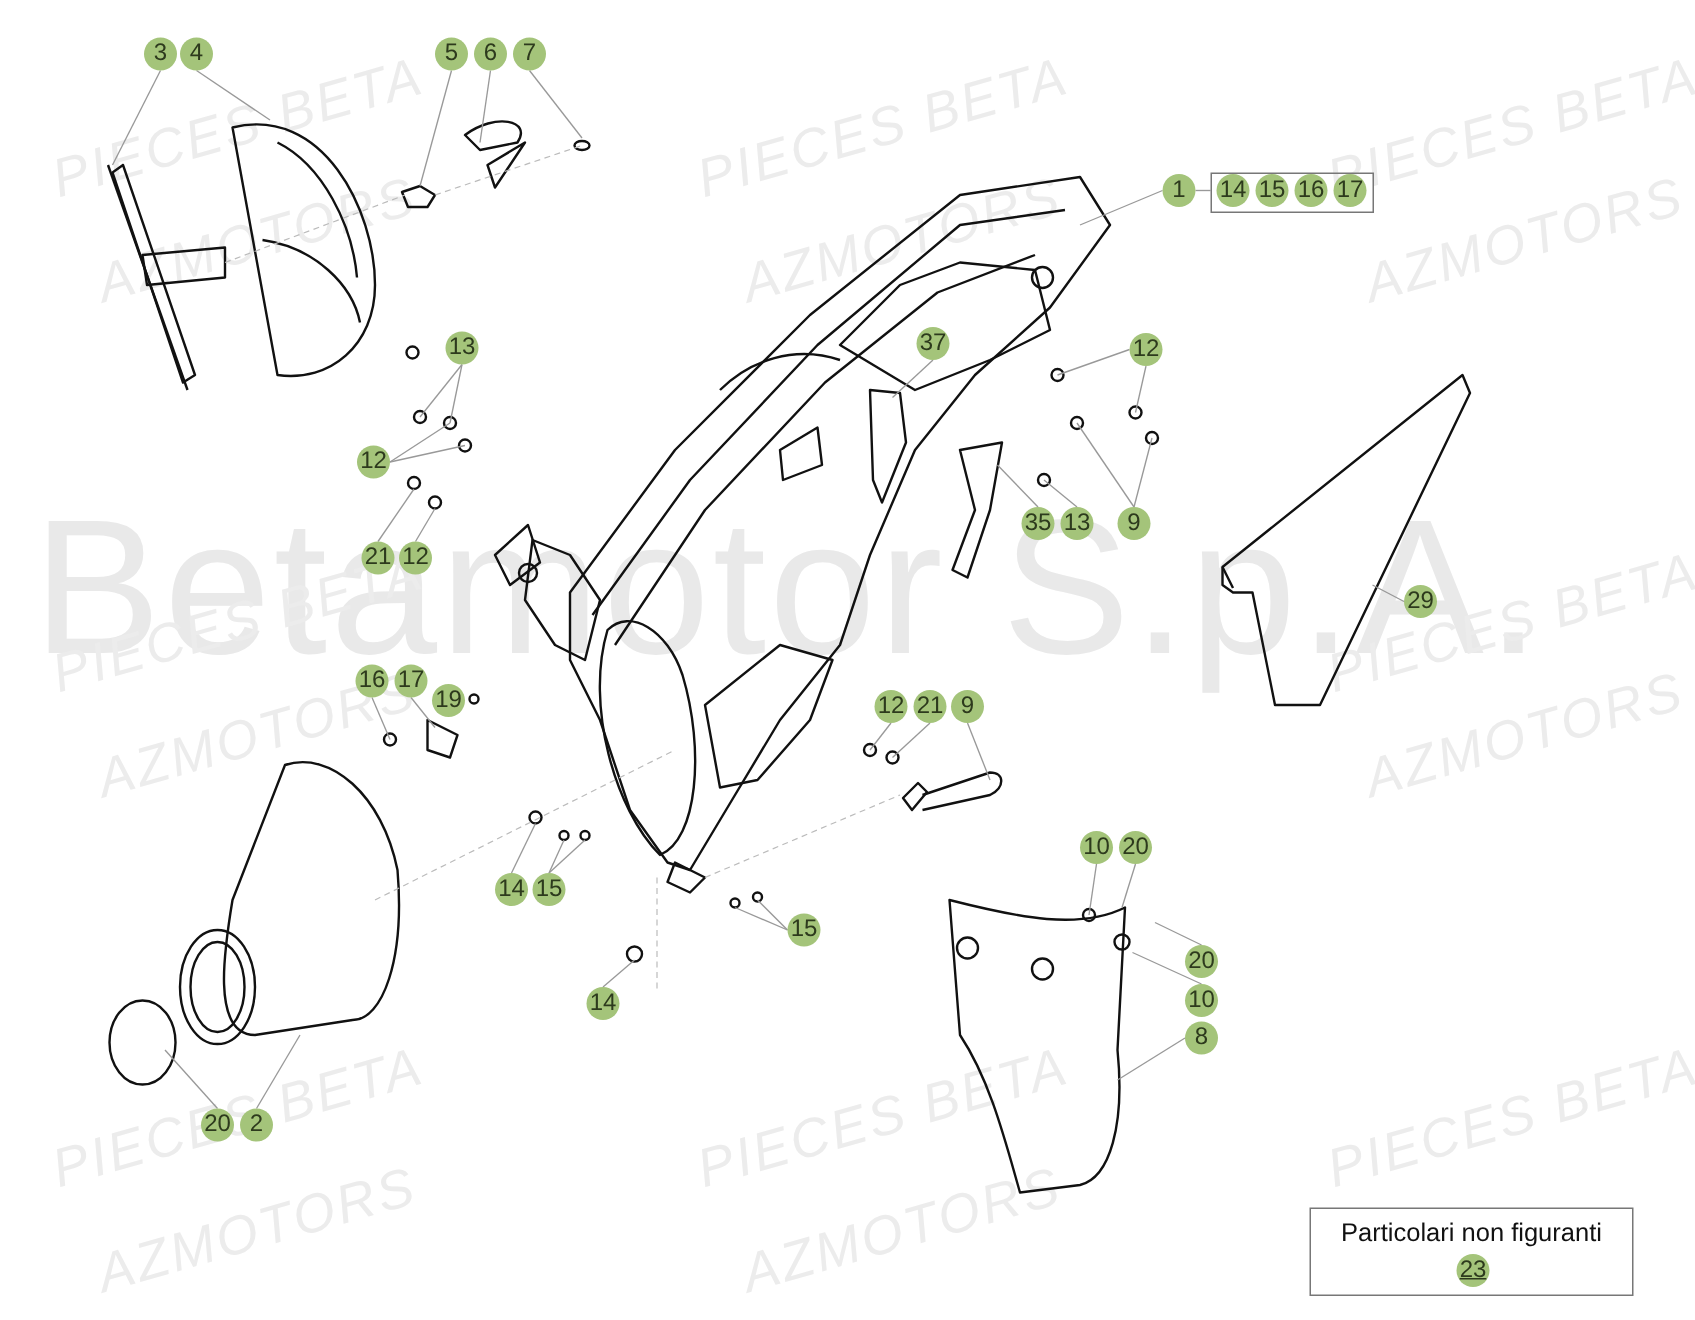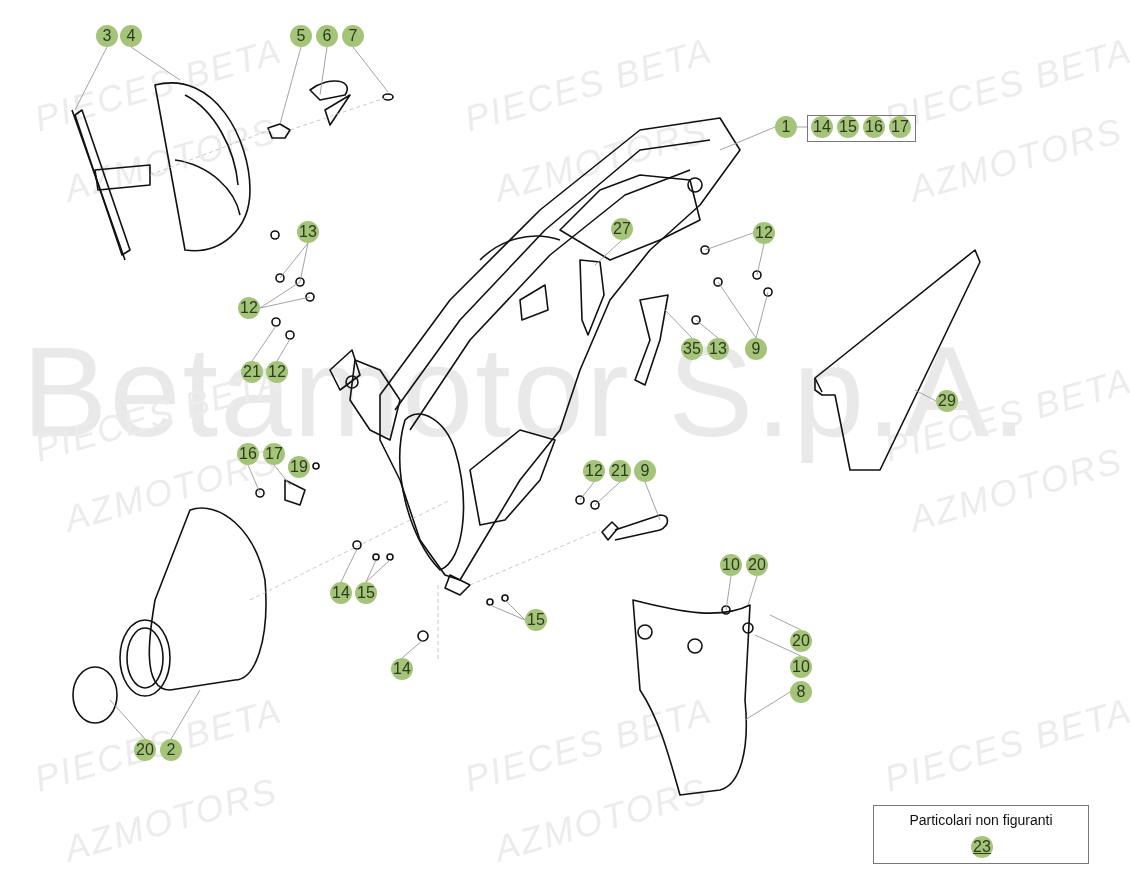--- a/index.html
+++ b/index.html
@@ -4,21 +4,21 @@
 <style>
   html, body { margin:0; padding:0; background:#ffffff; }
   body { width:1130px; height:880px; position:relative; overflow:hidden; font-family:"Liberation Sans", sans-serif; }
   .canvas { position:absolute; left:0; top:0; width:1130px; height:880px; }
   .wm-big { position:absolute; left:22px; top:318px; font-size:128px; color:#e9e9e9; letter-spacing:2px; white-space:nowrap; font-family:"Liberation Sans", sans-serif; z-index:0; }
   .wm-small { position:absolute; color:#ececec; font-style:italic; font-size:36px; white-space:nowrap; transform:rotate(-16deg); transform-origin:left top; z-index:0; letter-spacing:2px; }
   svg.art { position:absolute; left:0; top:0; z-index:1; }
   .badge { position:absolute; width:22px; height:22px; border-radius:50%; background:#a4c47a; color:#2d3a1d; font-size:16px; line-height:22px; text-align:center; z-index:3; font-family:"Liberation Sans", sans-serif; }
   .group-box { position:absolute; left:807px; top:115px; width:107px; height:25px; border:1px solid #777; z-index:2; }
   .legend-box { position:absolute; left:873px; top:805px; width:214px; height:57px; border:1px solid #777; background:#fff; z-index:2; }
-  .legend-title { position:absolute; left:0; right:0; top:6px; text-align:center; font-size:14px; color:#111; }
+  .legend-title { position:absolute; left:0; right:0; top:6px; text-align:center; font-size:17px; color:#111; }
   .legend-badge { left:97px; top:30px;text-decoration:underline; }
 </style>
 </head>
 <body>
 
 <div class="canvas">
 
   <div class="wm-big">Betamotor S.p.A.</div>
 
   <div class="wm-small" style="left:30px;top:100px;">PIECES BETA</div>
@@ -182,21 +182,21 @@
       <div class="badge" style="left: 120px; top: 25px;">4</div>
       <div class="badge" style="left: 290px; top: 25px;">5</div>
       <div class="badge" style="left: 316px; top: 25px;">6</div>
       <div class="badge" style="left: 342px; top: 25px;">7</div>
       <div class="badge" style="left: 775px; top: 116px;">1</div>
       <div class="badge" style="left: 811px; top: 116px;">14</div>
       <div class="badge" style="left: 837px; top: 116px;">15</div>
       <div class="badge" style="left: 863px; top: 116px;">16</div>
       <div class="badge" style="left: 889px; top: 116px;">17</div>
       <div class="badge" style="left: 297px; top: 221px;">13</div>
-      <div class="badge" style="left: 611px; top: 218px;">27</div>
+      <div class="badge" style="left: 611px; top: 218px;">37</div>
       <div class="badge" style="left: 753px; top: 222px;">12</div>
       <div class="badge" style="left: 238px; top: 297px;">12</div>
       <div class="badge" style="left: 681px; top: 338px;">35</div>
       <div class="badge" style="left: 707px; top: 338px;">13</div>
       <div class="badge" style="left: 745px; top: 338px;">9</div>
       <div class="badge" style="left: 241px; top: 361px;">21</div>
       <div class="badge" style="left: 266px; top: 361px;">12</div>
       <div class="badge" style="left: 936px; top: 390px;">29</div>
       <div class="badge" style="left: 237px; top: 443px;">16</div>
       <div class="badge" style="left: 263px; top: 443px;">17</div>

